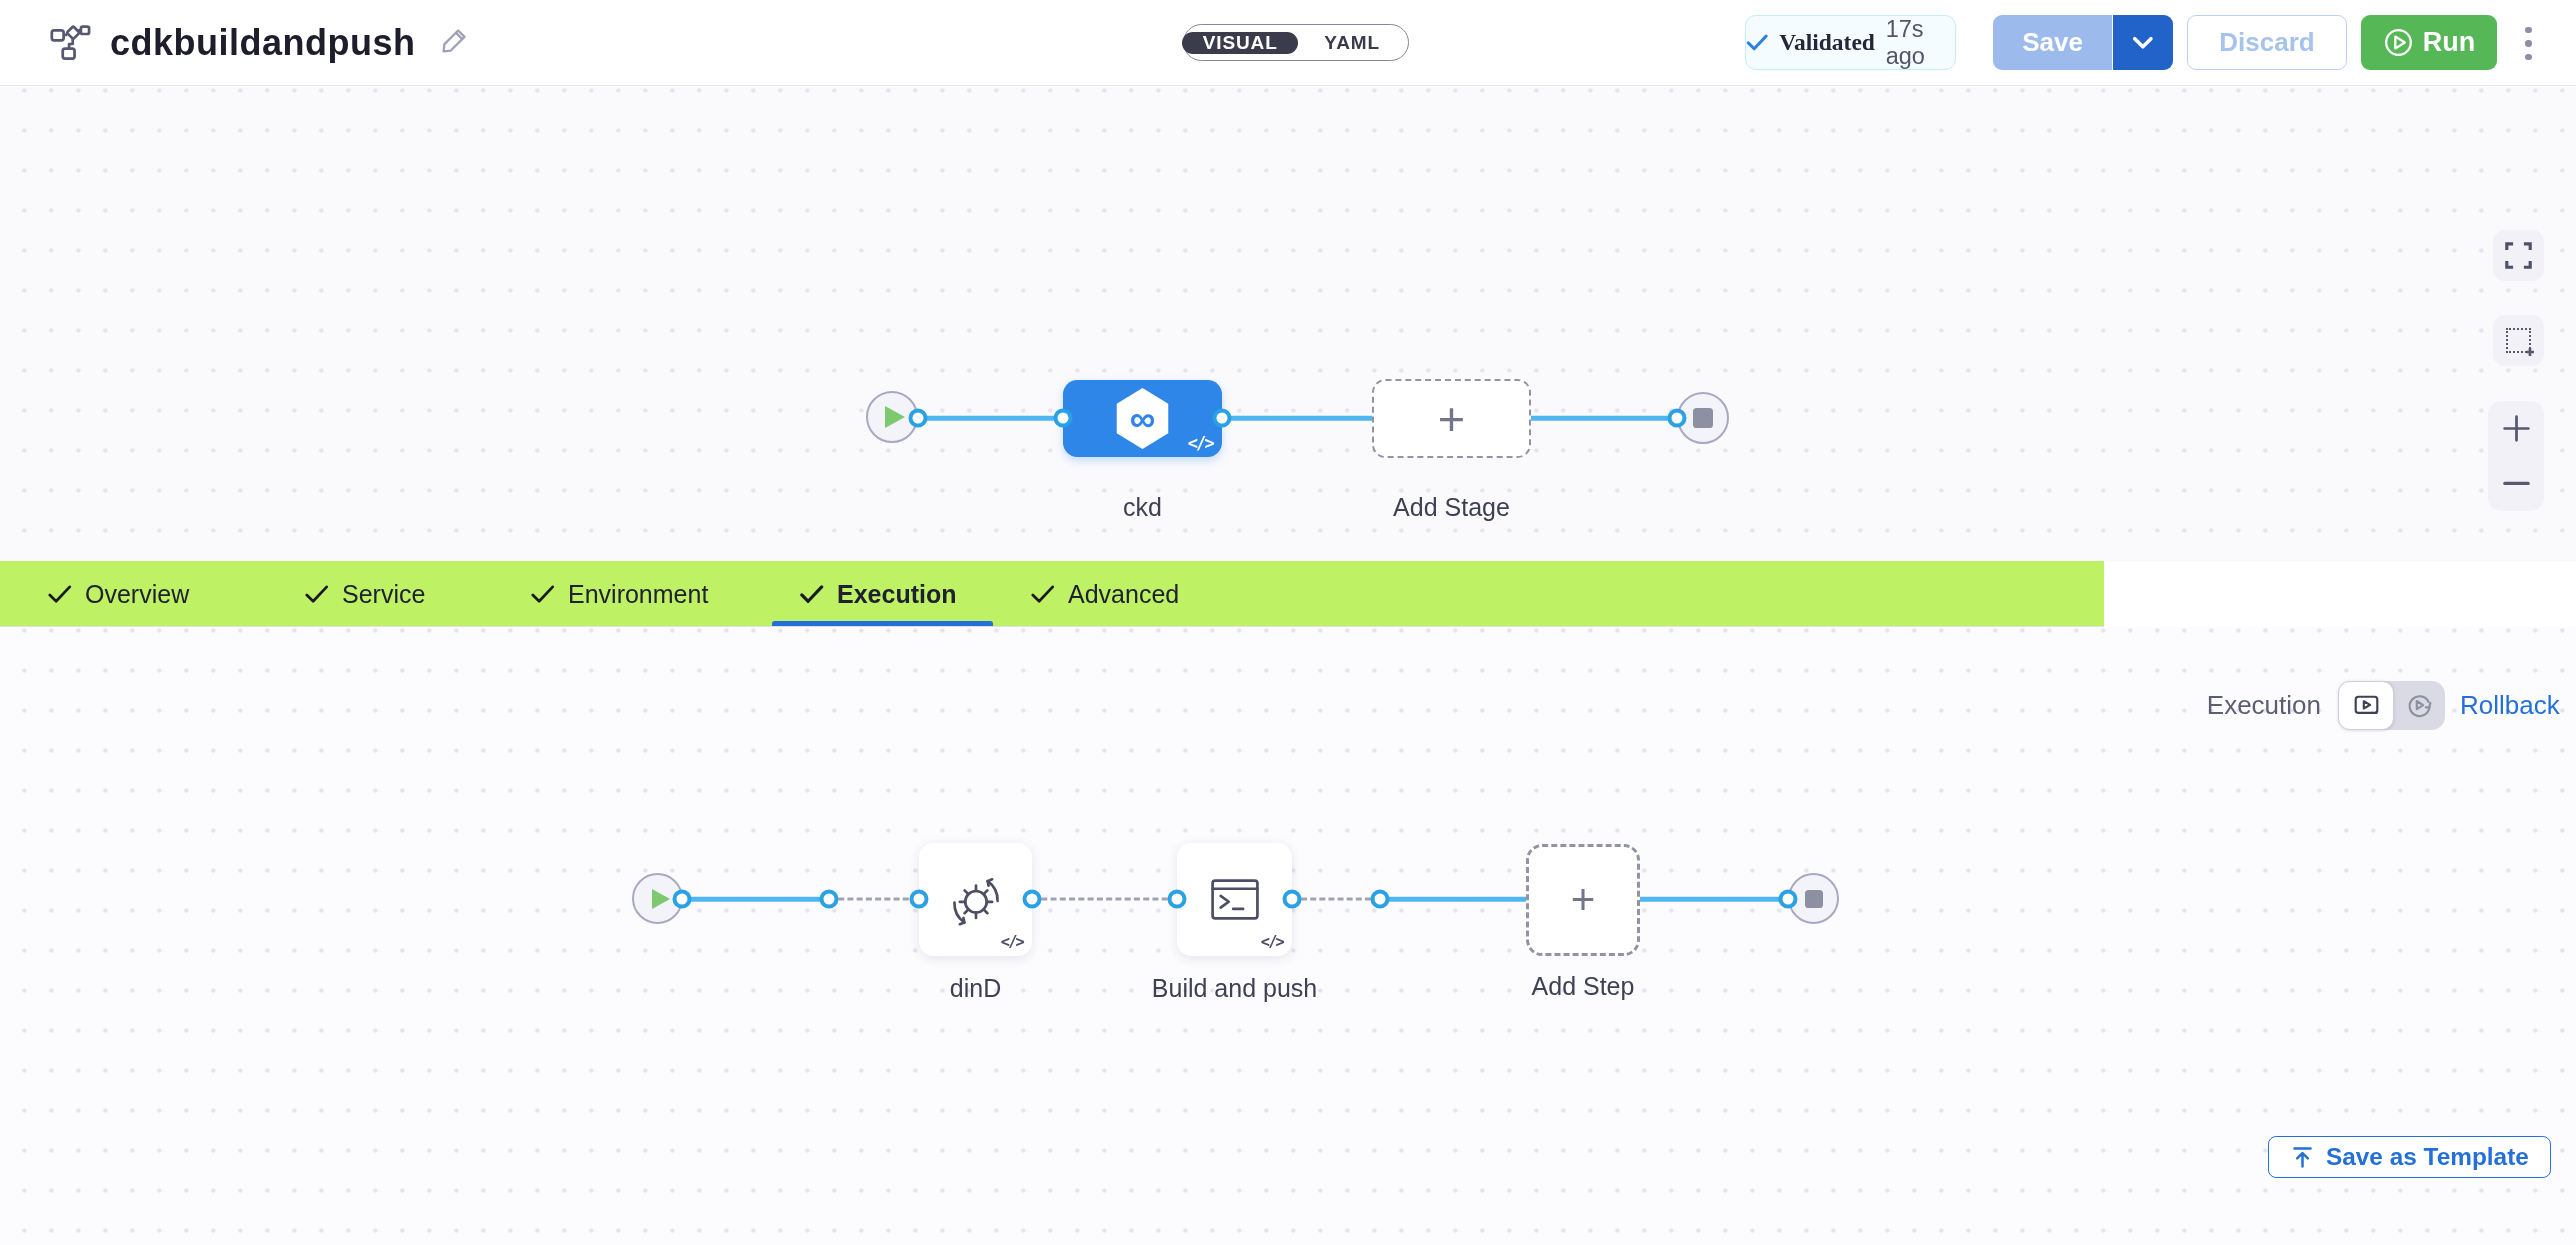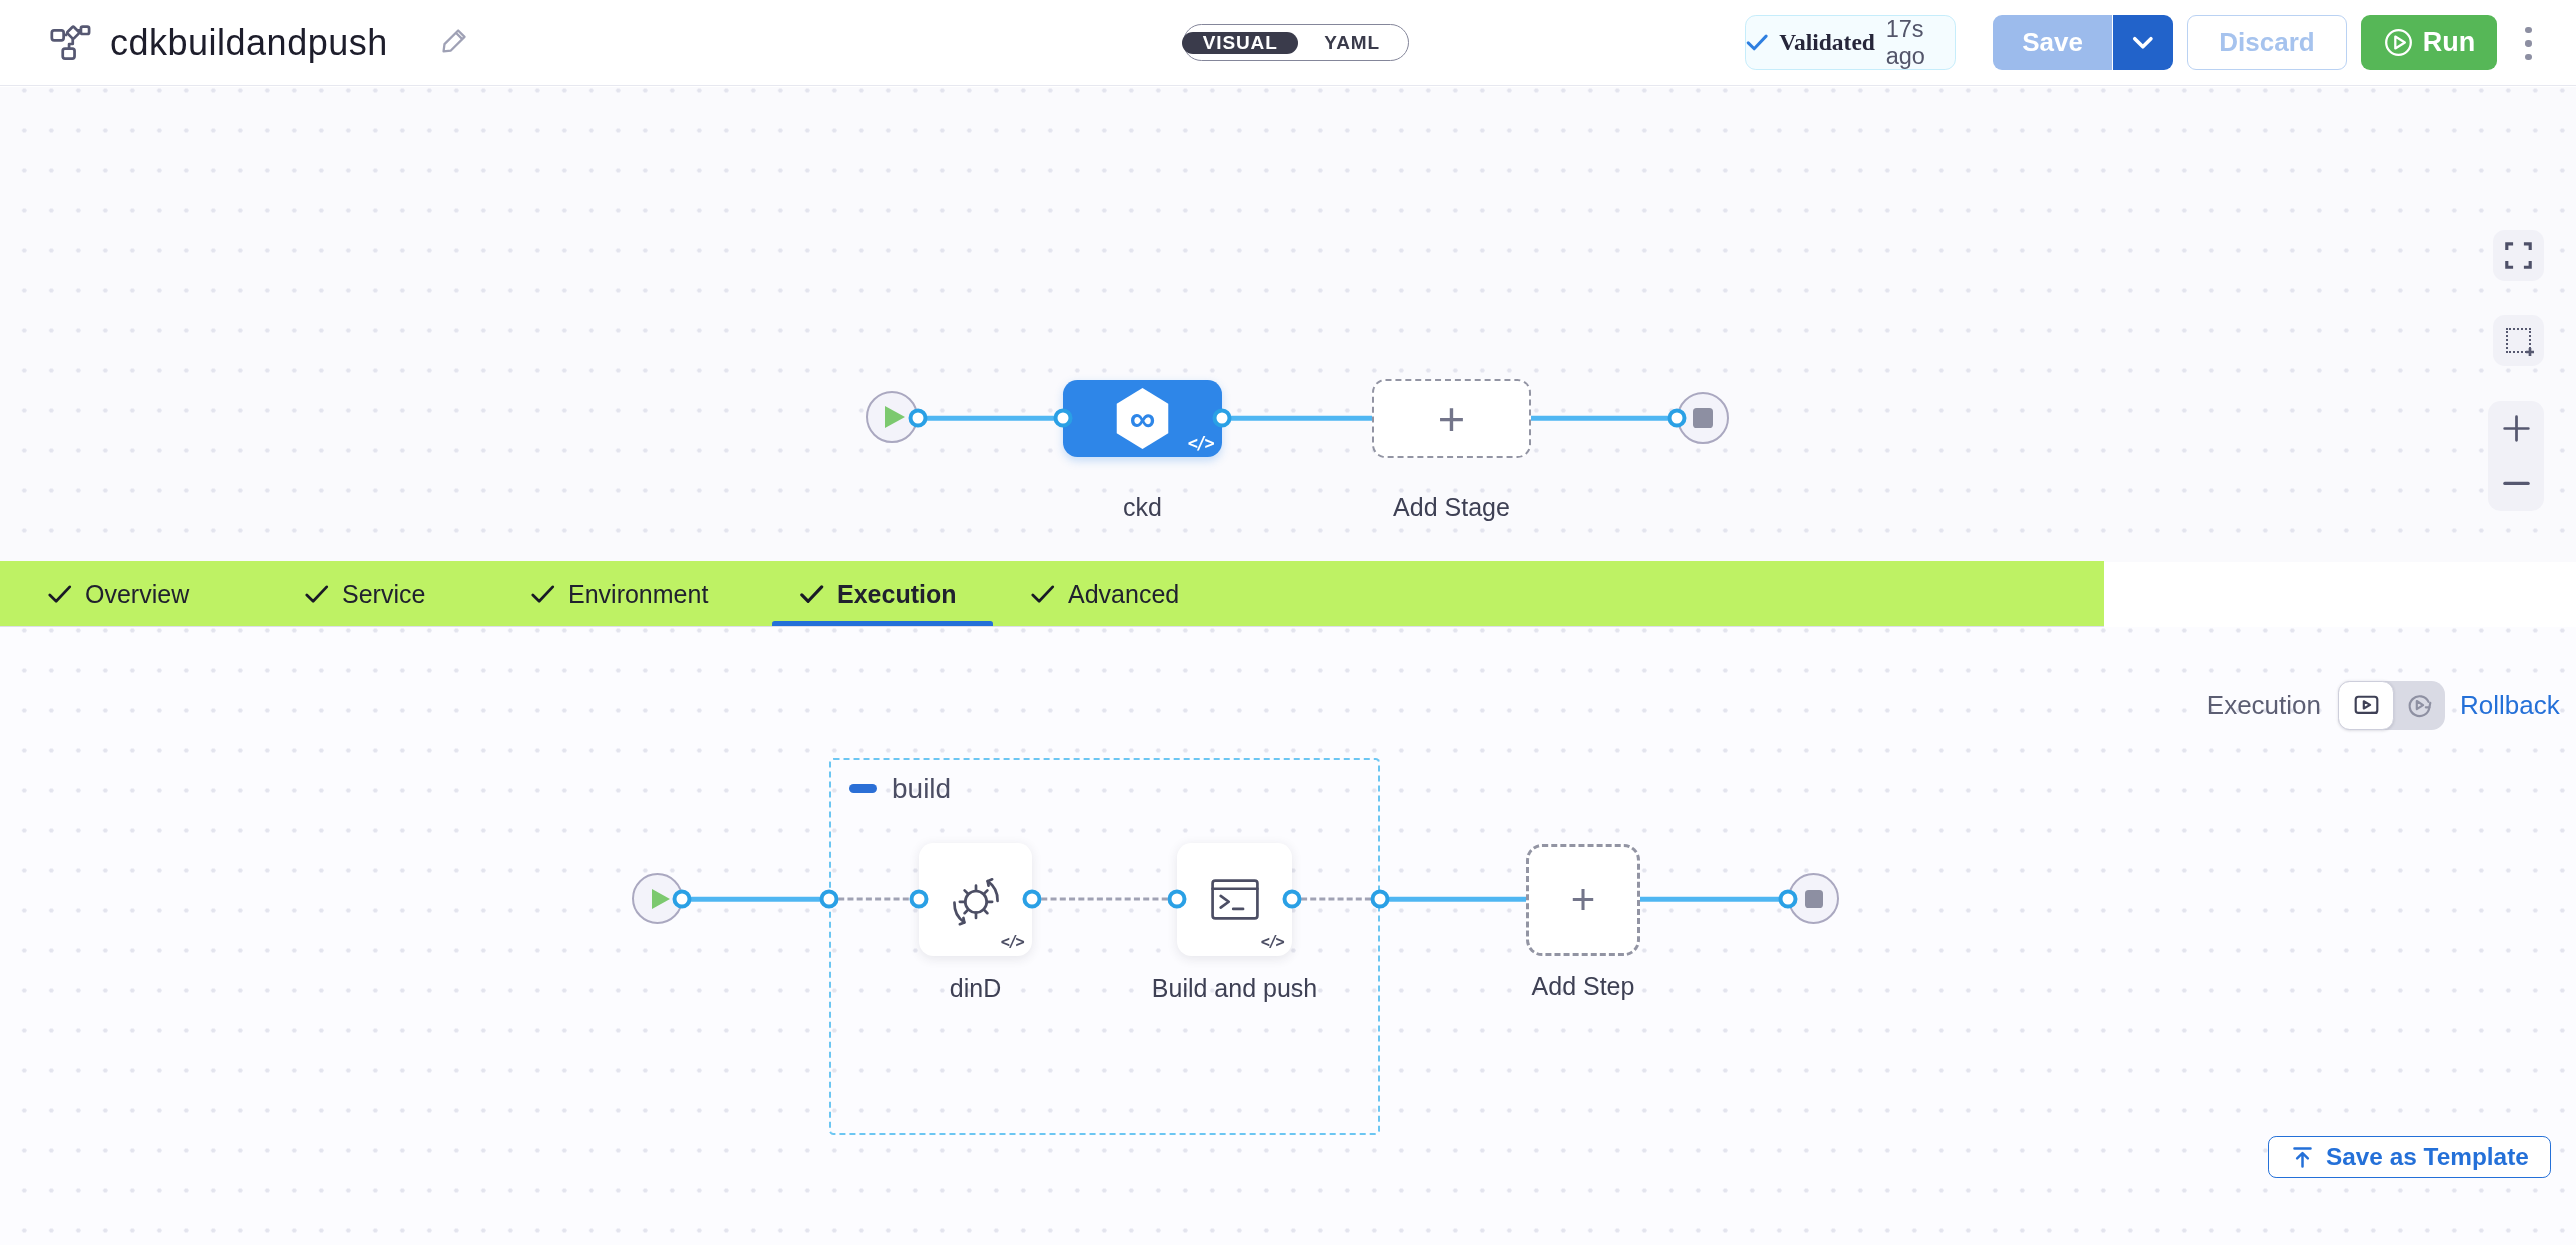--- a/index.html
+++ b/index.html
@@ -8,21 +8,21 @@
     position:relative; width:2576px; height:1246px; overflow:hidden;
     font-family:"Liberation Sans","DejaVu Sans",sans-serif; color:#1d1d2b;
   }
   
   .header {
     position:absolute; left:0; top:0; width:2576px; height:86px;
     background:#fff; border-bottom:0.9px solid #e7e8f0; z-index:10;
   }
   .hdr-icon { position:absolute; left:49px; top:23.5px; }
   .page-title { position:absolute; left:110px; top:0; height:86px; display:flex; align-items:center;
-    font-size:36px; font-weight:normal; color:#1d1d2b; letter-spacing:0.5px; }
+    font-size:36px; font-weight:bold; color:#1d1d2b; letter-spacing:0.5px; }
   .pencil { position:absolute; left:439px; top:25px; cursor:pointer; }
   .mode-toggle { position:absolute; left:1183px; top:24.4px; width:226px; height:37px;
     border:1.8px solid #84869a; border-radius:20px; background:#fff; display:flex;align-items:center; }
   .mode-seg { flex:1; display:flex; align-items:center; justify-content:center;
     font-size:19px; font-weight:bold; letter-spacing:0.9px; color:#3a3b4b; cursor:pointer; }
   .mode-seg.active { background:#3a3b4b; color:#fff; border-radius:20px; margin:-1.8px; flex:0 0 116px; }
   .validated-badge { position:absolute; left:1745px; top:15.3px; width:211px; height:55px;
     background:#f4fcff; border:1.8px solid #c6edfb; border-radius:10.8px;
     display:flex; align-items:center; justify-content:center; gap:10.8px; cursor:pointer; }
   .validated-badge .v-label { font-size:23.5px; font-weight:bold; color:#26263a;font-family:Liberation Serif, serif; }
@@ -294,24 +294,20 @@
           <g fill="none" stroke="#8e90a2" stroke-width="2.4" stroke-linecap="round" stroke-linejoin="round">
             <path d="M25 11 A11 11 0 1 0 26 17"></path>
             <path d="M22 17 L26 17 L27 12"></path>
             <path d="M12 10 L19 14.5 L12 19 Z"></path>
           </g>
         </svg>
       </div>
     </div>
     <div class="rollback-link">Rollback</div>
 
-    <div class="step-group">
-      <span class="group-minus"></span>
-      <span class="group-title">build</span>
-    </div>
 
     <div class="term-node" style="left:632px; top:246px; width:51px; height:51px;">
       <i class="play-tri" style="border-left-width:18px; border-top-width:10.8px; border-bottom-width:10.8px;"></i>
     </div>
     <div class="wire" style="left:682px; top:272px; width:147px;"></div>
     <div class="port" style="left:682px; top:272px;"></div>
     <div class="port" style="left:829px; top:272px;"></div>
 
     <div class="wire-dashed" style="left:829px; top:272px; width:89px;"></div>
 

